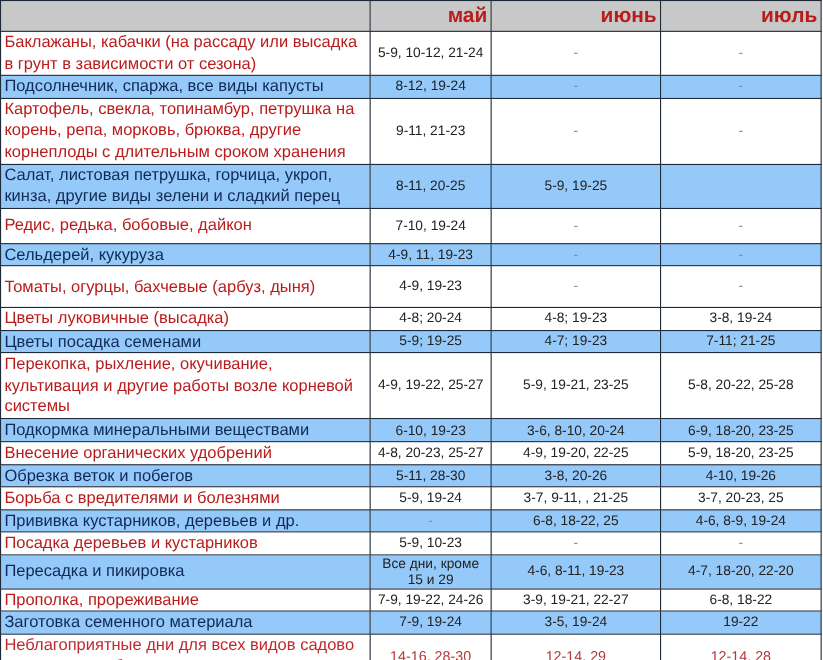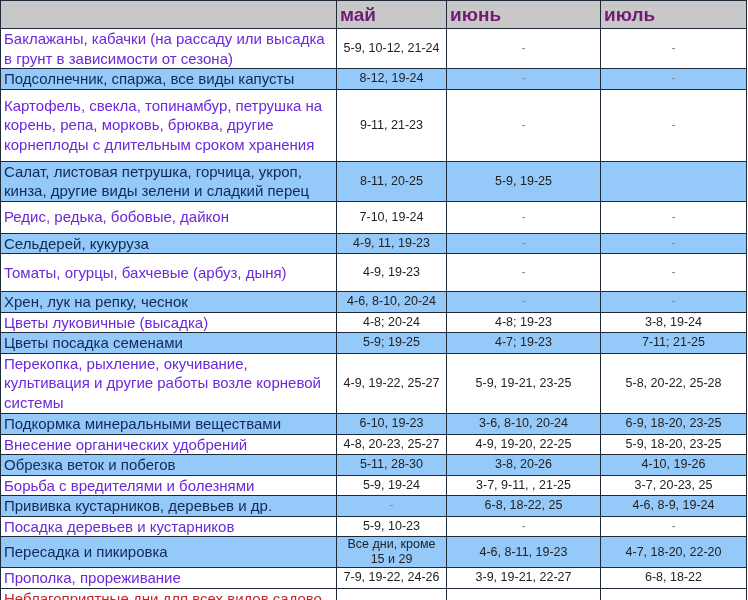--- a/index.html
+++ b/index.html
@@ -1,21 +1,21 @@
 <!DOCTYPE html>
 <html><head>
 <meta charset="utf-8">
 <style>
   html, body { margin:0; padding:0; background:#ffffff; }
   body { width:748px; height:600px; overflow:hidden; font-family:"Liberation Sans", sans-serif; }
   table { border-collapse:collapse; table-layout:fixed; width:746px; position:absolute; left:0; top:0; }
   td, th { border:1.5px solid #1e2a38; padding:0 3px; overflow:hidden; }
-  th { background:#c8c8c8; height:27px; font-size:19px; font-weight:bold; color:#701a75; text-align:left; }
+  th { background:#c8c8c8; height:27px; font-size:19px; font-weight:bold; color:#b91c1c; text-align:right; }
   th.first { background:#c8c8c8; }
-  td.name { font-size:15px; color:#6d28d9; text-align:left; line-height:19.5px; padding-left:3px; padding-right:2px; }
+  td.name { font-size:15px; color:#b91c1c; text-align:left; line-height:19.5px; padding-left:3px; padding-right:2px; }
   td.val { font-size:12.5px; color:#222; text-align:center; line-height:15px; }
   tr.blue td { background:#95c9f9; }
   tr.blue td.name { color:#102a55; }
   tr.white td { background:#ffffff; }
   tr.red td.name { color:#c0282d; }
   tr.red td.val { color:#b03a3a; font-size:13px; }
   td.dash { color:#888; }
 </style>
 </head>
 <body>
@@ -41,21 +41,21 @@
         <td class="val">5-9, 10-12, 21-24</td>
         <td class="val dash">-</td>
         <td class="val dash">-</td>
       </tr>
       <tr class="blue" style="height: 20px;">
         <td class="name">Подсолнечник, спаржа, все виды капусты</td>
         <td class="val">8-12, 19-24</td>
         <td class="val dash">-</td>
         <td class="val dash">-</td>
       </tr>
-      <tr class="white" style="height: 72px;">
+      <tr class="white" style="height: 60px;">
         <td class="name">Картофель, свекла, топинамбур, петрушка на корень, репа, морковь, брюква,  другие корнеплоды с длительным сроком хранения</td>
         <td class="val">9-11, 21-23</td>
         <td class="val dash">-</td>
         <td class="val dash">-</td>
       </tr>
       <tr class="blue" style="height: 40px;">
         <td class="name">Салат, листовая петрушка, горчица, укроп, кинза, другие виды зелени и сладкий перец</td>
         <td class="val">8-11, 20-25</td>
         <td class="val">5-9, 19-25</td>
         <td class="val"></td>
@@ -68,26 +68,20 @@
       </tr>
       <tr class="blue" style="height: 20px;">
         <td class="name">Сельдерей, кукуруза</td>
         <td class="val">4-9, 11, 19-23</td>
         <td class="val dash">-</td>
         <td class="val dash">-</td>
       </tr>
       <tr class="white" style="height: 38px;">
         <td class="name">Томаты, огурцы, бахчевые (арбуз, дыня)</td>
         <td class="val">4-9, 19-23</td>
-        <td class="val dash">-</td>
-        <td class="val dash">-</td>
-      </tr>
-      <tr class="blue" style="height: 20px;">
-        <td class="name">Хрен, лук на репку, чеснок</td>
-        <td class="val">4-6, 8-10, 20-24</td>
         <td class="val dash">-</td>
         <td class="val dash">-</td>
       </tr>
       <tr class="white" style="height: 20px;">
         <td class="name">Цветы луковичные (высадка)</td>
         <td class="val">4-8; 20-24</td>
         <td class="val">4-8; 19-23</td>
         <td class="val">3-8, 19-24</td>
       </tr>
       <tr class="blue" style="height: 20px;">
@@ -143,20 +137,26 @@
         <td class="val">Все дни, кроме 15 и 29</td>
         <td class="val">4-6, 8-11, 19-23</td>
         <td class="val">4-7, 18-20, 22-20</td>
       </tr>
       <tr class="white" style="height: 20px;">
         <td class="name">Прополка, прореживание</td>
         <td class="val">7-9, 19-22, 24-26</td>
         <td class="val">3-9, 19-21, 22-27</td>
         <td class="val">6-8, 18-22</td>
       </tr>
+      <tr class="blue" style="height: 20px;">
+        <td class="name">Заготовка семенного материала</td>
+        <td class="val">7-9, 19-24</td>
+        <td class="val">3-5, 19-24</td>
+        <td class="val">19-22</td>
+      </tr>
       <tr class="white red" style="height: 40px;">
         <td class="name">Неблагоприятные дни для всех видов садово -огородных работ</td>
         <td class="val">14-16, 28-30</td>
         <td class="val">12-14, 29</td>
         <td class="val">12-14, 28</td>
       </tr>
     </tbody>
 </table>
 
 </body></html>

